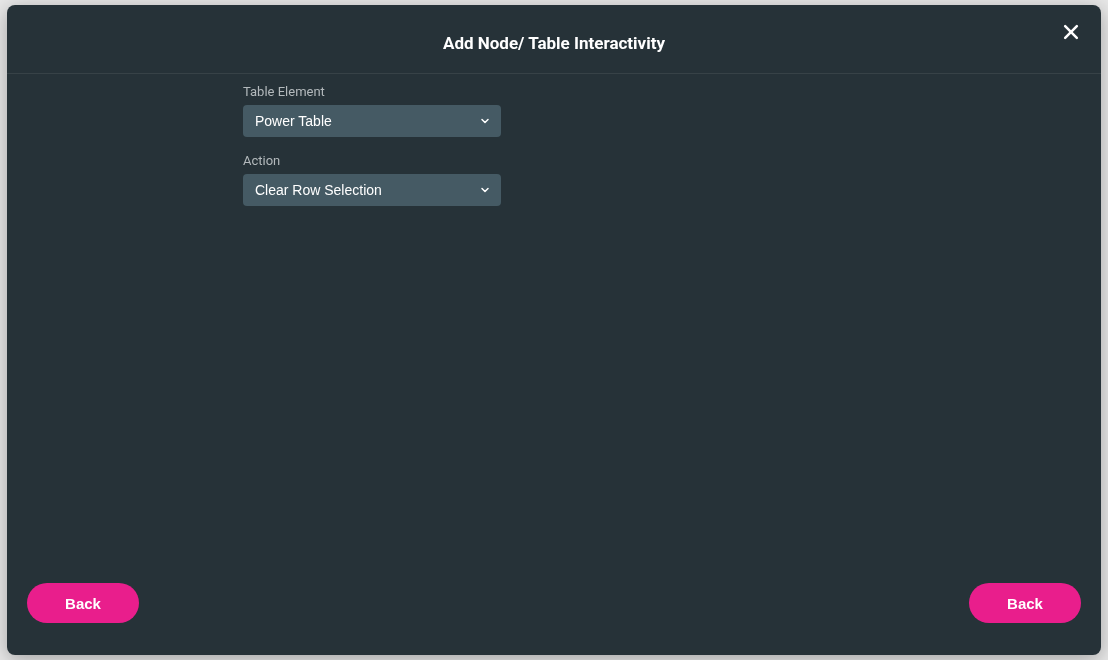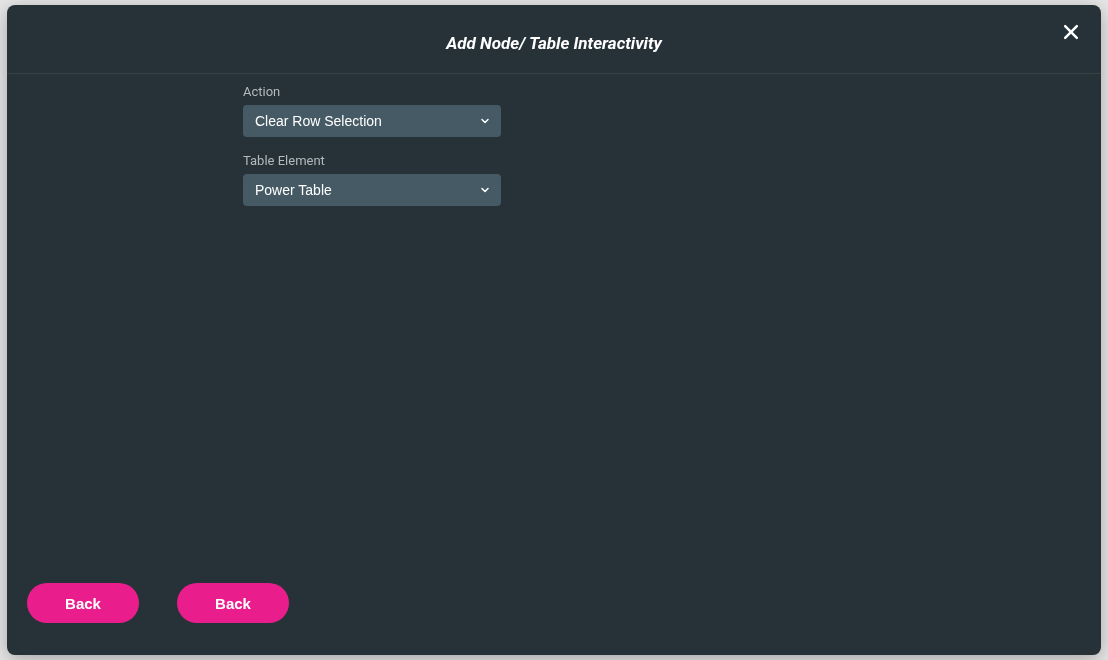--- a/index.html
+++ b/index.html
@@ -37,21 +37,20 @@
       align-items: flex-start;
       justify-content: center;
       padding: 28px 20px 20px 20px;
       border-bottom: 1px solid rgba(255,255,255,0.08);
       position: relative;
     }
     .modal-title {
       color: #ffffff;
       font-size: 17px;
       font-weight: 700;
-      font-style: italic;
     }
     .close-btn {
       position: absolute;
       top: 14px;
       right: 16px;
       width: 28px;
       height: 28px;
       display: flex;
       align-items: center;
       justify-content: center;
@@ -108,21 +107,21 @@
       color: #ffffff;
       display: flex;
       align-items: center;
     }
     .select-chevron svg {
       width: 12px;
       height: 12px;
     }
     .modal-footer {
       display: flex;
-      justify-content: flex-start;
+      justify-content: space-between;
       gap: 38px;
       padding: 18px 20px 32px 20px;
     }
     .btn {
       min-width: 112px;
       height: 40px;
       border-radius: 20px;
       border: none;
       font-size: 15px;
       font-weight: 600;
@@ -147,38 +146,38 @@
           <svg viewBox="0 0 24 24" fill="none" stroke="currentColor" stroke-width="3" stroke-linecap="round">
             <line x1="5" y1="5" x2="19" y2="19"></line>
             <line x1="19" y1="5" x2="5" y2="19"></line>
           </svg>
         </span>
       </button>
     </div>
 
     <div class="modal-body">
       <div class="form-group">
-        <label class="form-label">Action</label>
+        <label class="form-label">Table Element</label>
         <div class="select-wrapper">
           <button class="select-control">
-            <span>Clear Row Selection</span>
+            <span>Power Table</span>
           </button>
           <span class="select-chevron">
             <svg viewBox="0 0 24 24" fill="none" stroke="currentColor" stroke-width="3" stroke-linecap="round" stroke-linejoin="round">
               <polyline points="6 9 12 15 18 9"></polyline>
             </svg>
           </span>
         </div>
       </div>
 
       <div class="form-group">
-        <label class="form-label">Table Element</label>
+        <label class="form-label">Action</label>
         <div class="select-wrapper">
           <button class="select-control">
-            <span>Power Table</span>
+            <span>Clear Row Selection</span>
           </button>
           <span class="select-chevron">
             <svg viewBox="0 0 24 24" fill="none" stroke="currentColor" stroke-width="3" stroke-linecap="round" stroke-linejoin="round">
               <polyline points="6 9 12 15 18 9"></polyline>
             </svg>
           </span>
         </div>
       </div>
     </div>
 

